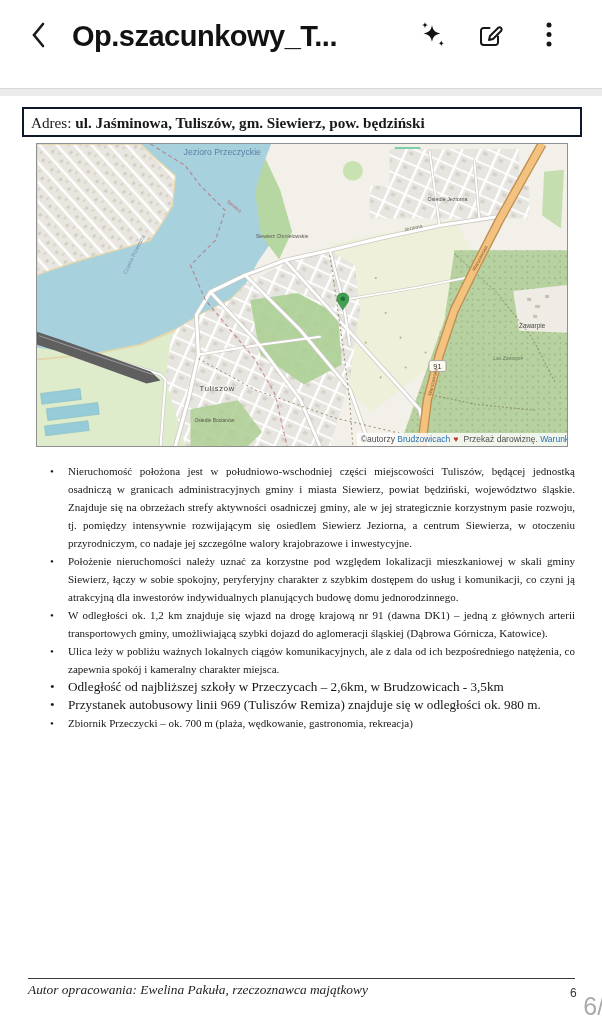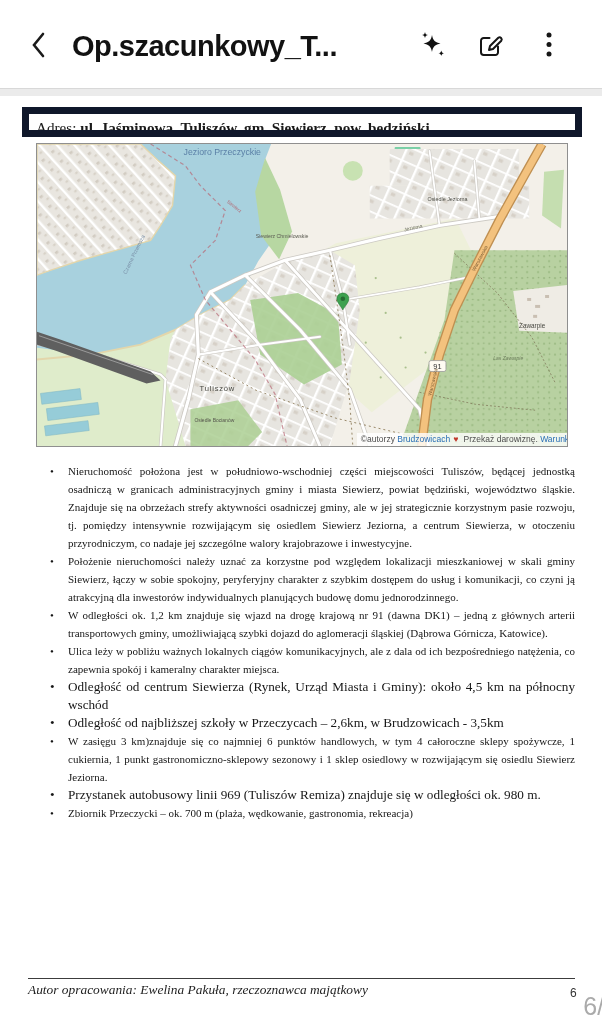--- a/index.html
+++ b/index.html
@@ -1,39 +1,39 @@
 <!DOCTYPE html>
 <html><head>
 <meta charset="utf-8">
 <style>
   html,body{margin:0;padding:0;background:#ffffff;}
   #screen{position:relative;width:602px;height:1023px;overflow:hidden;background:#fff;
           font-family:"Liberation Sans",sans-serif;}
 
   
-  .app-header{position:absolute;top:14px;left:0;width:602px;height:64px;background:#fff;
+  .app-header{position:absolute;top:4px;left:0;width:602px;height:64px;background:#fff;
               display:flex;align-items:center;}
   .back-btn{margin-left:24px;width:30px;height:34px;display:flex;align-items:center;
             justify-content:center;background:none;border:none;padding:0;cursor:pointer;}
   .title-block{margin-left:18px;min-width:0;}
   .app-title{font-size:29px;font-weight:700;color:#121212;letter-spacing:-0.5px;line-height:32px;
              white-space:nowrap;}
   .app-subtitle{font-size:18.5px;color:#1b1b1b;line-height:23px;margin-top:2px;}
   .header-actions{margin-left:auto;display:flex;align-items:center;gap:28px;margin-right:38px;}
   .icon-btn{width:30px;height:30px;background:none;border:none;padding:0;display:flex;
             align-items:center;justify-content:center;cursor:pointer;}
   .header-divider{position:absolute;top:88px;left:0;width:602px;height:8px;background:#ebebeb;
                   border-top:1px solid #d8d8d8;box-sizing:border-box;}
 
   
   .pdf-page{position:absolute;top:96px;left:0;width:602px;height:927px;background:#fff;
             overflow:hidden;font-family:"Liberation Serif",serif;color:#1a1a1a;}
 
   .address-box{position:absolute;left:22px;top:11px;width:560px;height:30px;
-               border:7px solid #0f172a;box-sizing:border-box;line-height:27px;
+               border:2px solid #0f172a;box-sizing:border-box;line-height:27px;
                padding-left:7px;font-size:15.2px;white-space:nowrap;overflow:hidden;}
   .address-box b{font-weight:700;}
 
   .map-frame{position:absolute;left:36px;top:47px;width:530px;height:302px;
              border:1px solid #8f8f8f;overflow:hidden;background:#f3f0e9;}
   .map-attrib{position:absolute;bottom:0;right:-8px;background:rgba(255,255,255,0.8);
               font-family:"Liberation Sans",sans-serif;font-size:8.5px;color:#4d4d4d;
               padding:1px 4px 2px 4px;white-space:nowrap;line-height:10px;}
   .map-attrib .link{color:#2a6fb5;}
   .map-attrib .heart{color:#c0392b;margin:0 3px;}
@@ -252,23 +252,21 @@
       <div class="map-attrib">
         <span>©autorzy </span><span class="link">Brudzowicach</span><span class="heart">♥</span><span> Przekaż darowiznę. </span><span class="link">Warunki</span>
       </div>
     </div>
 
     <ul class="bullets">
       <li>Nieruchomość położona jest w południowo-wschodniej części miejscowości Tuliszów, będącej jednostką osadniczą w granicach administracyjnych gminy i miasta Siewierz, powiat będziński, województwo śląskie. Znajduje się na obrzeżach strefy aktywności osadniczej gminy, ale w jej strategicznie korzystnym pasie rozwoju, tj. pomiędzy intensywnie rozwijającym się osiedlem Siewierz Jeziorna, a centrum Siewierza, w otoczeniu przyrodniczym, co nadaje jej szczególne walory krajobrazowe i inwestycyjne.</li>
       <li>Położenie nieruchomości należy uznać za korzystne pod względem lokalizacji mieszkaniowej w skali gminy Siewierz, łączy w sobie spokojny, peryferyjny charakter z szybkim dostępem do usług i komunikacji, co czyni ją atrakcyjną dla inwestorów indywidualnych planujących budowę domu jednorodzinnego.</li>
       <li>W odległości ok. 1,2 km znajduje się wjazd na drogę krajową nr 91 (dawna DK1) – jedną z głównych arterii transportowych gminy, umożliwiającą szybki dojazd do aglomeracji śląskiej (Dąbrowa Górnicza, Katowice).</li>
       <li>Ulica leży w pobliżu ważnych lokalnych ciągów komunikacyjnych, ale z dala od ich bezpośredniego natężenia, co zapewnia spokój i kameralny charakter miejsca.</li>
-      <li class="small">Odległość od centrum Siewierza (Rynek, Urząd Miasta i Gminy): około 4,5 km na północny wschód</li>
       <li class="small">Odległość od najbliższej szkoły w Przeczycach – 2,6km, w Brudzowicach - 3,5km</li>
-      <li>W zasięgu 3 km)znajduje się co najmniej 6 punktów handlowych, w tym 4 całoroczne sklepy spożywcze, 1 cukiernia, 1 punkt gastronomiczno-sklepowy sezonowy i 1 sklep osiedlowy w rozwijającym się osiedlu Siewierz Jeziorna.</li>
       <li class="small">Przystanek autobusowy linii 969 (Tuliszów Remiza) znajduje się w odległości ok. 980 m.</li>
       <li>Zbiornik Przeczycki – ok. 700 m (plaża, wędkowanie, gastronomia, rekreacja)</li>
     </ul>
 
     <div class="doc-footer-line"></div>
     <div class="author-note">Autor opracowania: Ewelina Pakuła, rzeczoznawca majątkowy</div>
     <div class="page-number">6</div>
     <div class="page-indicator">6/2</div>
   </div>
 

